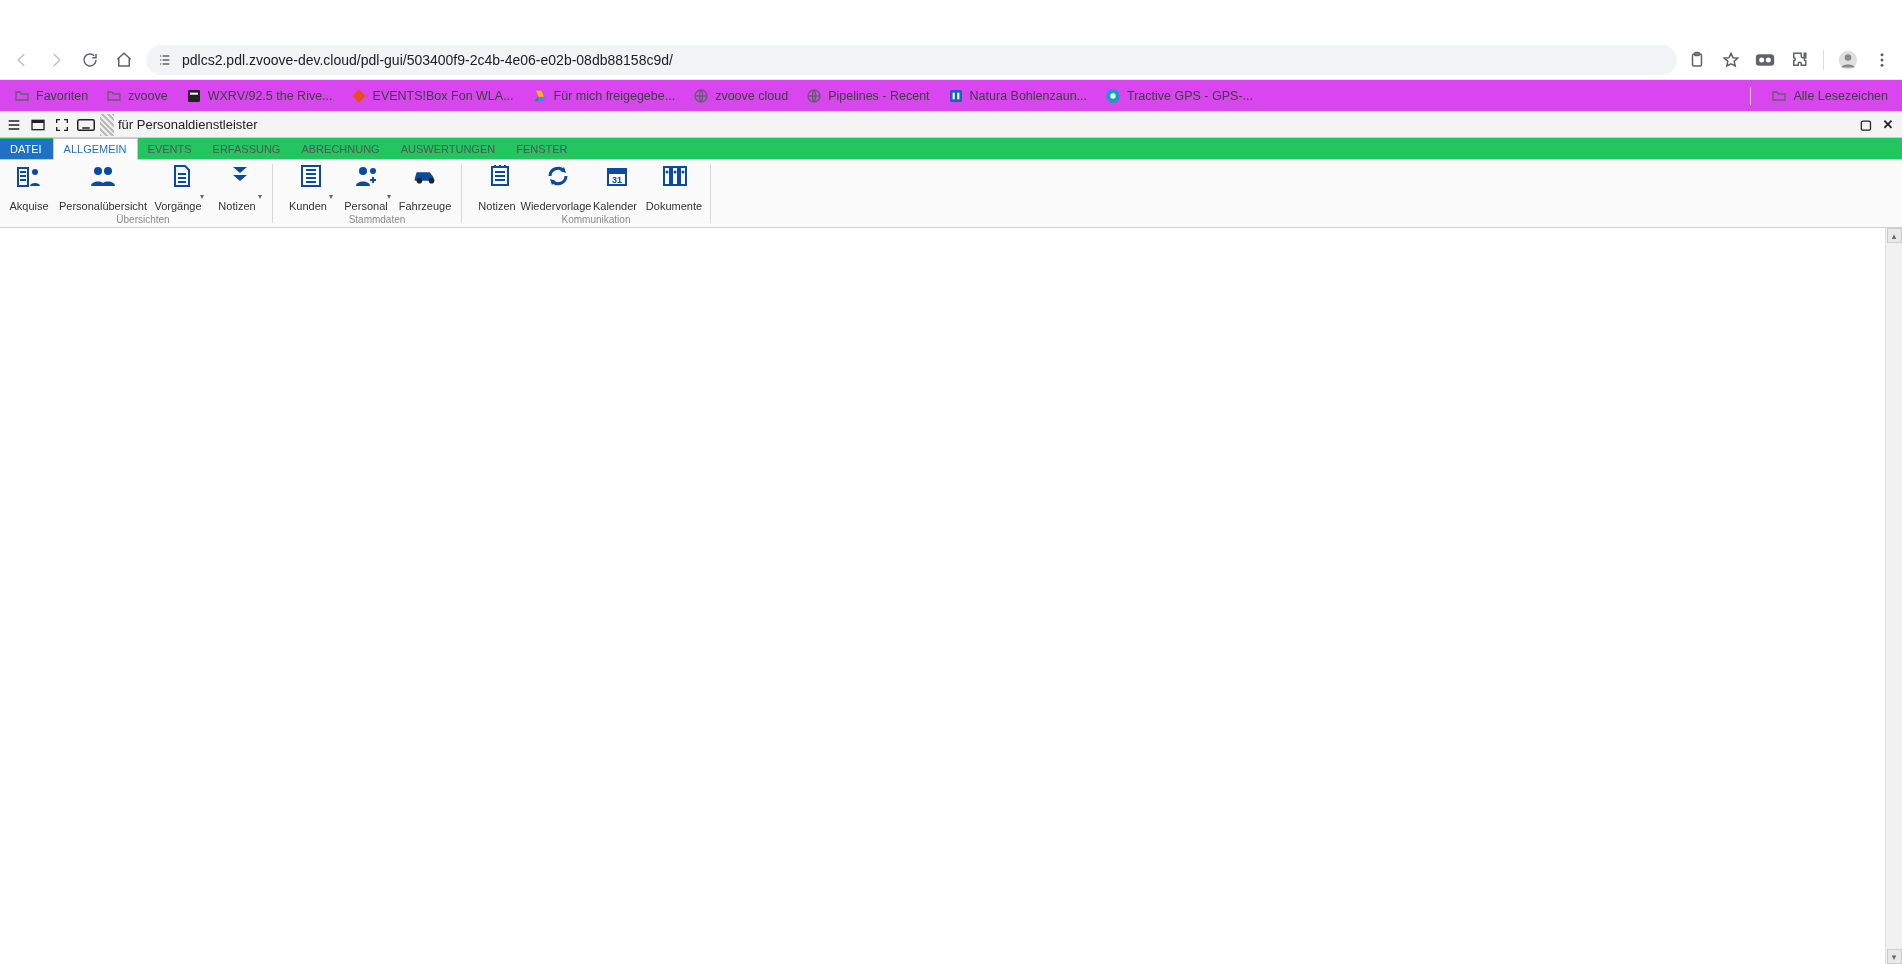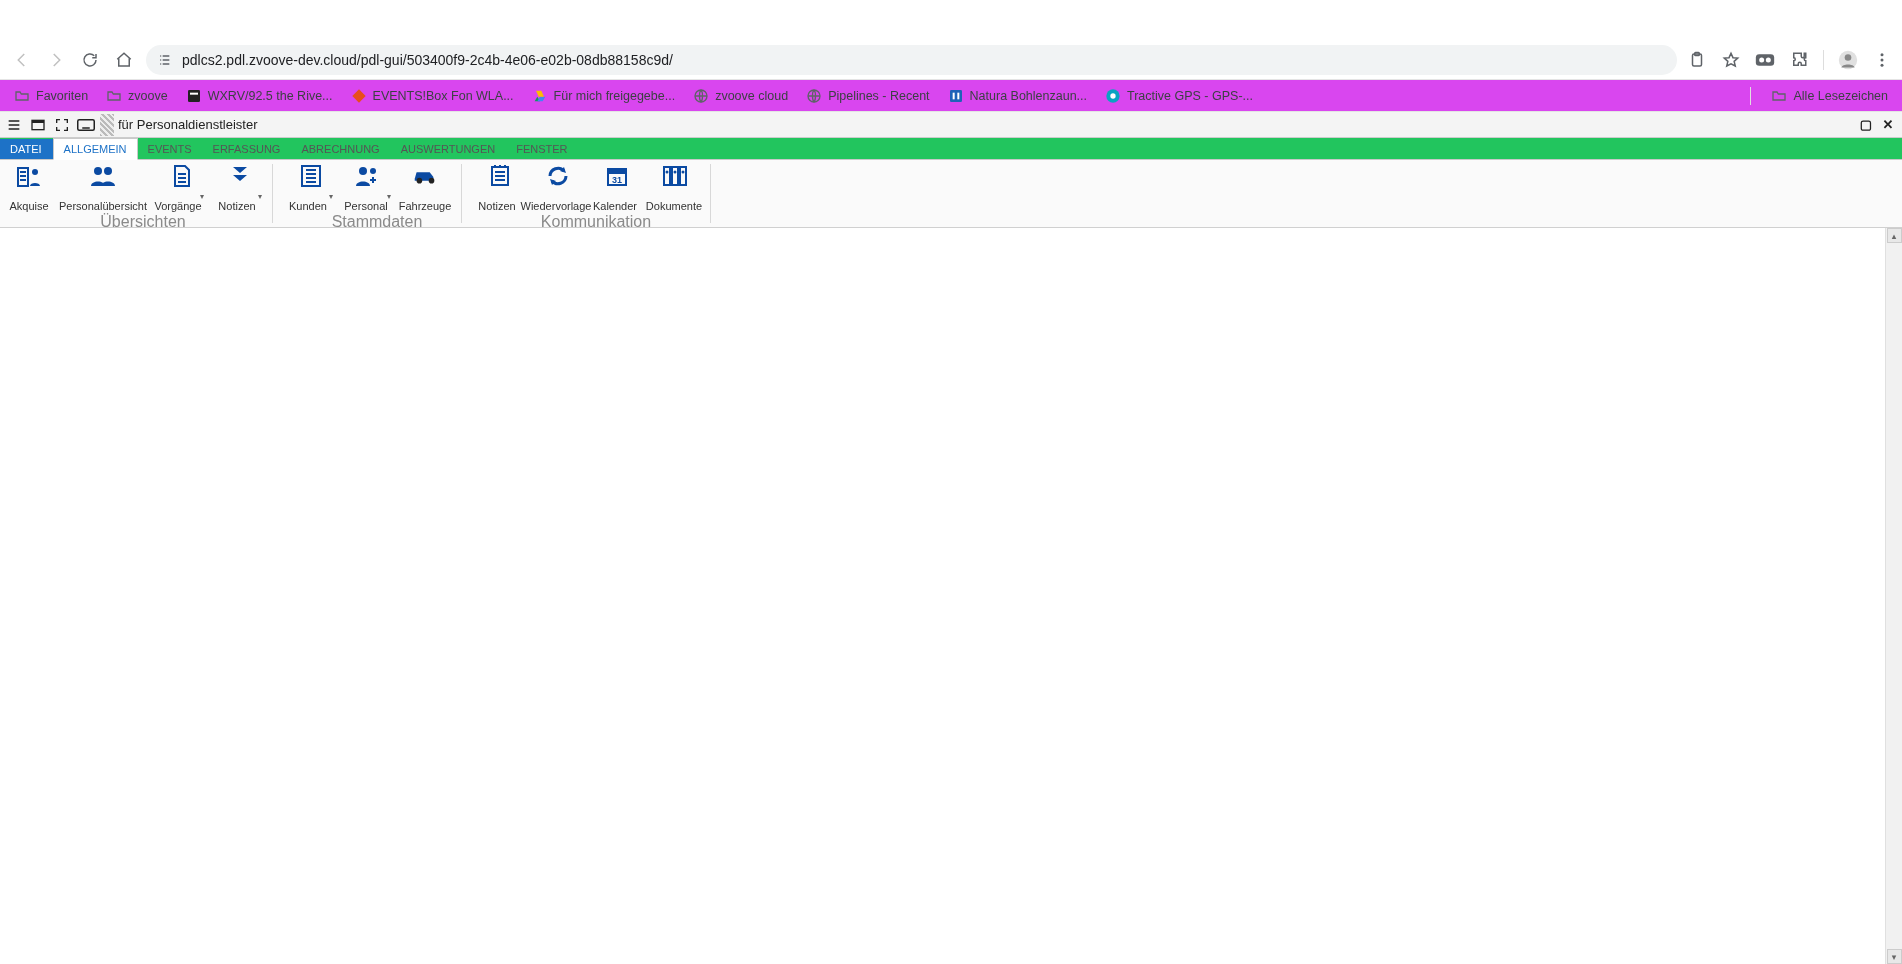--- a/index.html
+++ b/index.html
@@ -35,21 +35,21 @@
   
   .menu-tabs { display:flex; align-items:flex-end; height:22px; background:#22c55e; border-bottom:1px solid #c9c9c9; font-size:11px;}
   .menu-tab { padding:4px 10px; color:#555; cursor:pointer; border-right:1px solid transparent;}
   .menu-tab.datei { background:#1d72c7; color:#fff;}
   .menu-tab.active { background:#fff; border:1px solid #c9c9c9; border-bottom:1px solid #fff; color:#1d72c7; margin-bottom:-1px;text-align:center;}
 
   
   .ribbon { display:flex; align-items:stretch; height:68px; background:#fafafa; border-bottom:1px solid #d0d0d0;}
   .ribbon-group { display:flex; flex-direction:column; align-items:center; position:relative; padding:2px 0;}
   .rg-buttons { display:flex; align-items:flex-start; height:52px;}
-  .rg-label { font-size:16px; color:#8a8a8a; padding-top:1px;padding-left:20px;}
+  .rg-label { font-size:10px; color:#8a8a8a; padding-top:1px;padding-left:20px;}
   .rg-divider { width:1px; background:#d8d8d8; margin:4px 6px;}
   .rbtn { display:flex; flex-direction:column; align-items:center; justify-content:flex-start; width:60px; padding-top:2px; cursor:pointer; font-size:11px; color:#333; position:relative;}
   .rbtn.wide { width:90px;}
   .rbtn.narrow { width:58px;}
   .rbtn .ico { width:28px; height:24px; display:flex; align-items:center; justify-content:flex-end; margin-bottom:12px; color:#0b4aa2;}
   .rbtn .lbl { line-height:1.1; text-align:center;}
   .drop-caret { position:absolute; right:4px; top:30px; font-size:8px; color:#666;}
 
   
   .content { flex:1; background:#fff; position:relative;}

